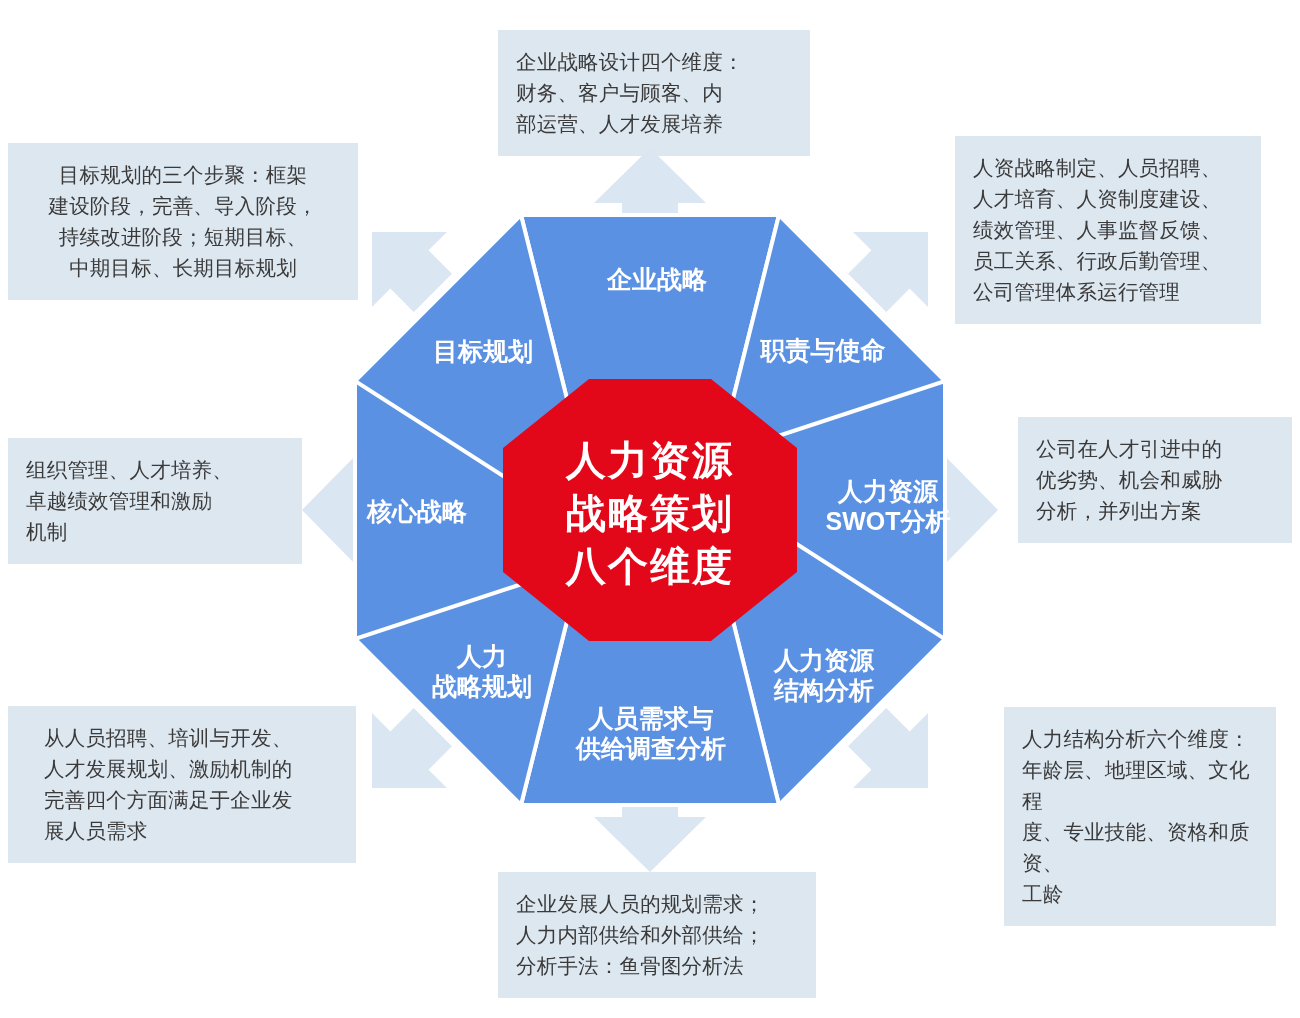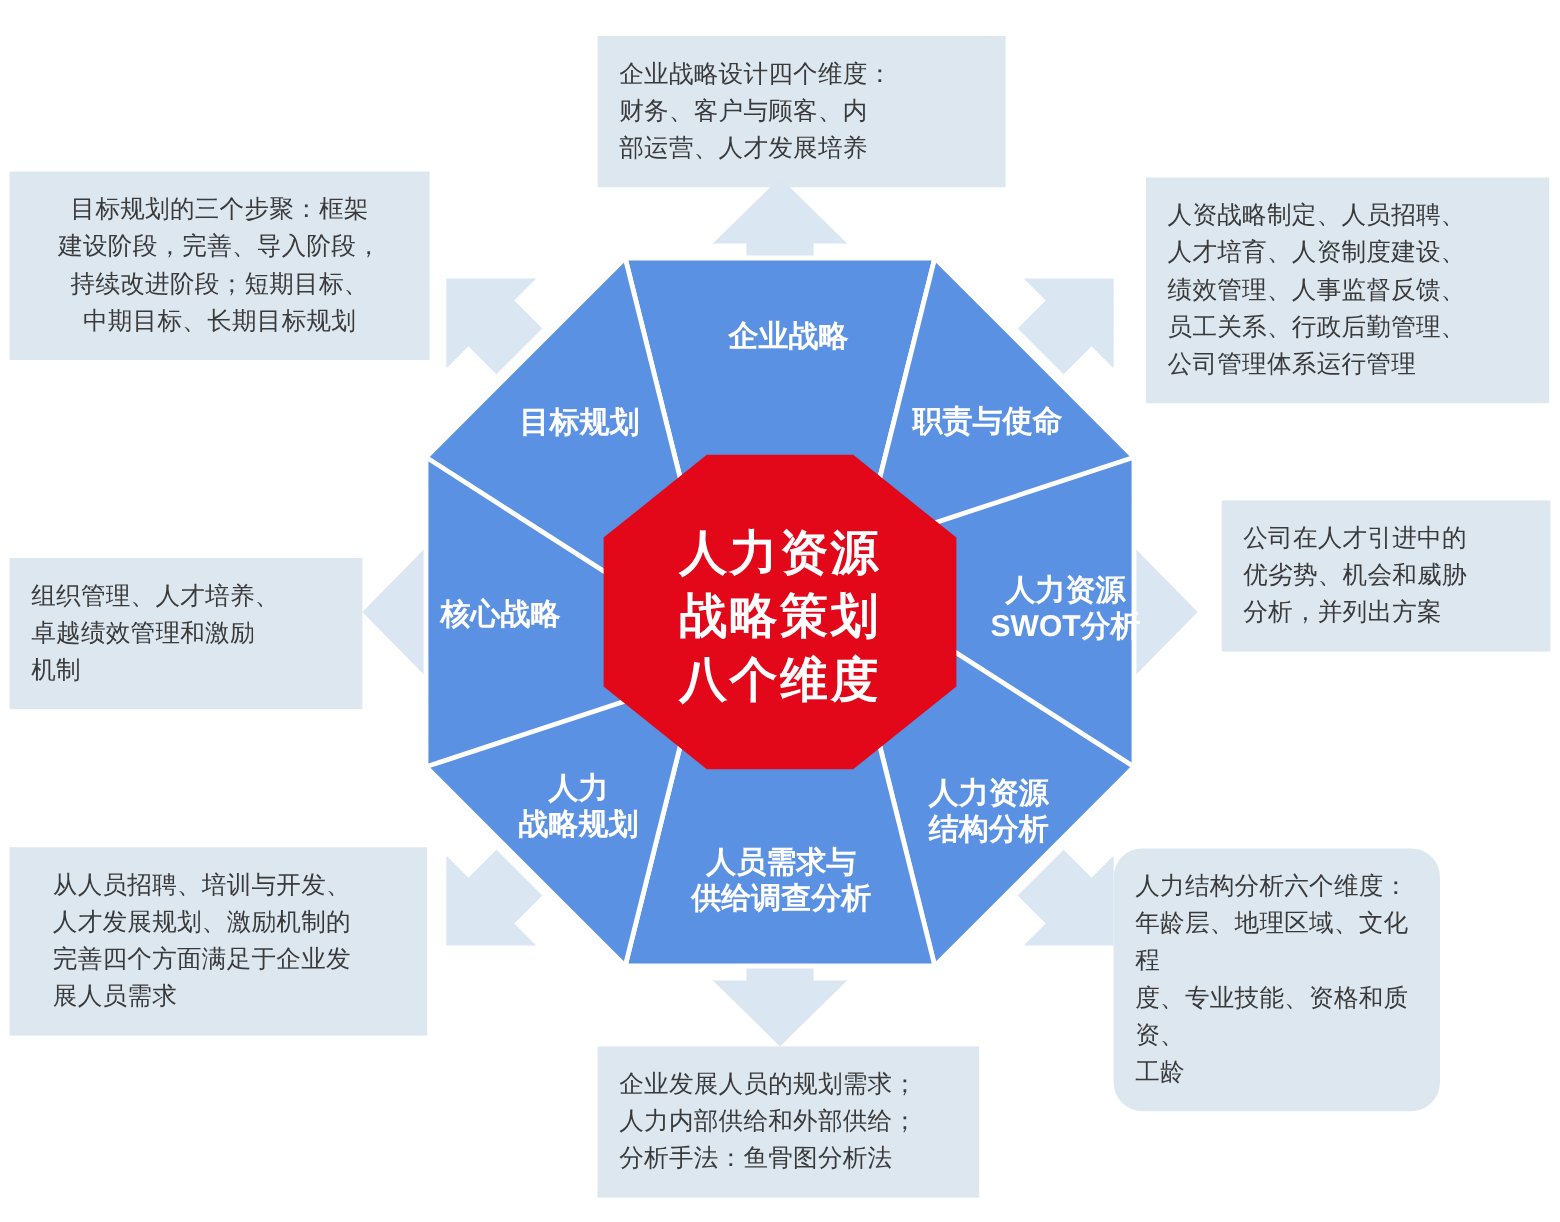--- a/index.html
+++ b/index.html
@@ -27,27 +27,27 @@
     background: #dde7f0;
     color: #3a3a3a;
     font-size: 20.5px;
     line-height: 31px;
     letter-spacing: 0.2px;
     padding: 16px 18px 17px 18px;
     box-sizing: border-box;
     white-space: pre-line;
     font-family: "Liberation Sans", "DejaVu Sans", sans-serif;
   }
-  .c-top       { left: 498px; top: 30px;  width: 340px; }
-  .c-topright  { left: 955px; top: 148px; width: 336px; }
+  .c-top       { left: 498px; top: 30px;  width: 312px; }
+  .c-topright  { left: 955px; top: 136px; width: 306px; }
   .c-topleft   { left: 8px;   top: 143px; width: 350px; text-align: center; }
-  .c-left      { left: 8px;   top: 438px; width: 294px; margin-top: 27px; }
+  .c-left      { left: 8px;   top: 438px; width: 294px; }
   .c-right     { left: 1018px;top: 417px; width: 274px; }
   .c-botleft   { left: 8px;   top: 706px; width: 348px; padding-left: 36px; }
-  .c-botright  { left: 928px; top: 707px; width: 272px; border-radius: 24px; }
+  .c-botright  { left: 1004px; top: 707px; width: 272px; }
   .c-bottom    { left: 498px; top: 872px; width: 318px; }
 
   
   #octagon {
     position: absolute;
     left: 0; top: 0;
     width: 1300px;
     height: 1018px;
     pointer-events: none;
   }

